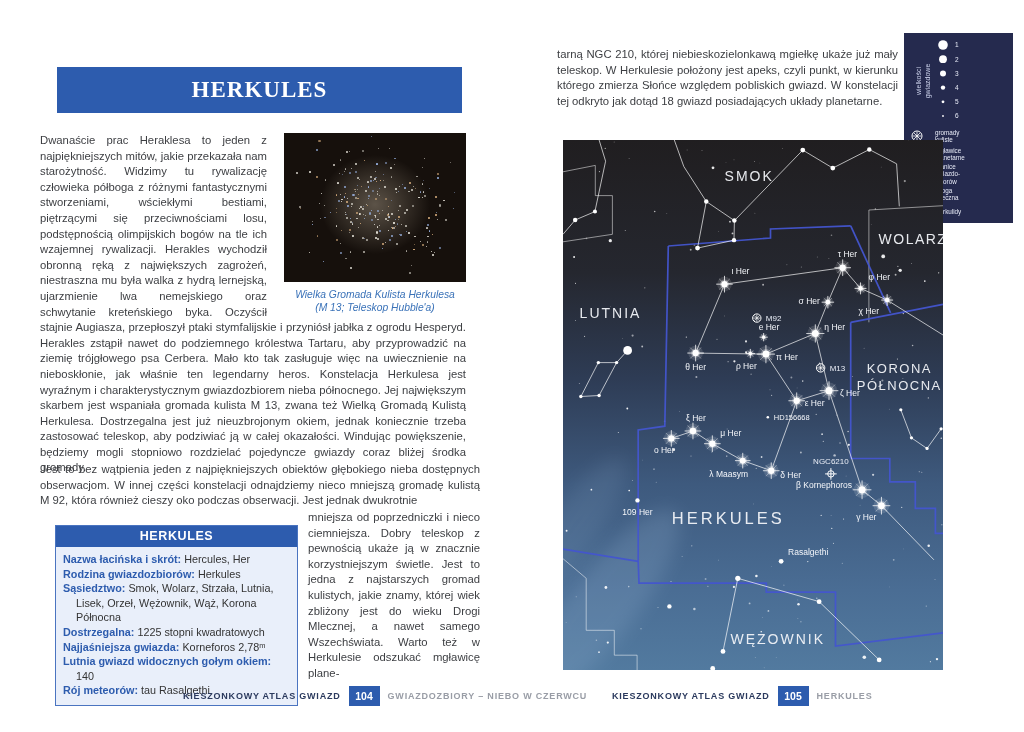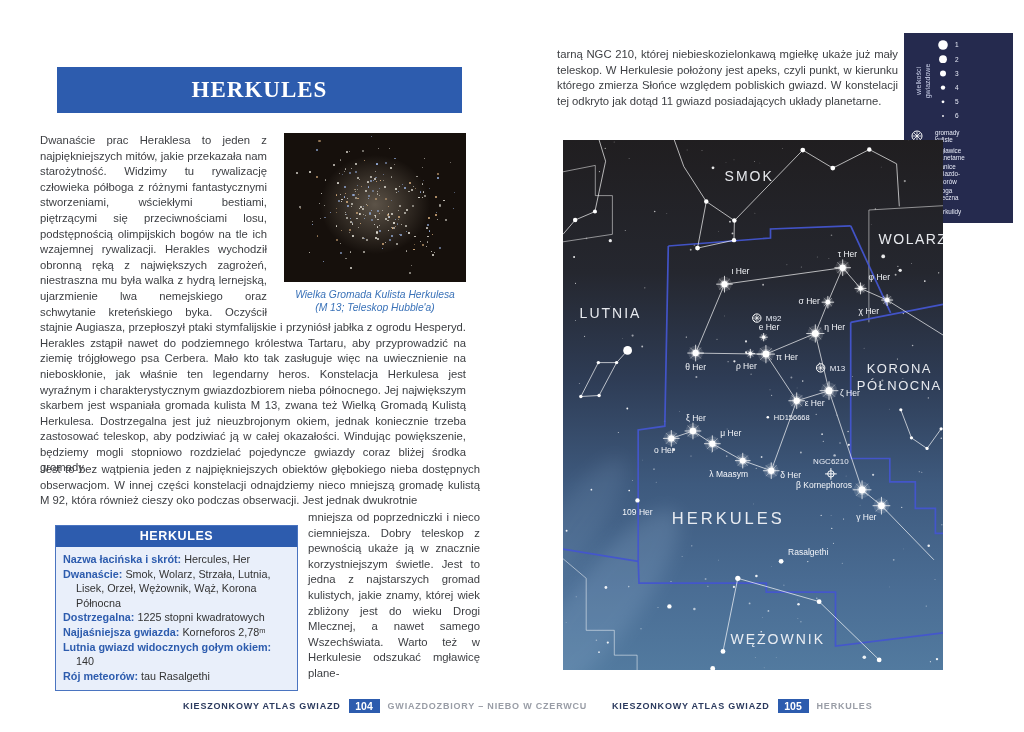--- a/index.html
+++ b/index.html
@@ -22,22 +22,22 @@
   .row2{position:absolute;left:40px;top:510px;width:440px;display:flex;align-items:flex-start;}
   .infobox{width:241px;margin-left:15px;margin-top:15px;border:1.5px solid #4a74c0;background:#e9effa;flex:none;}
   .ib-title{background:#2d5cae;color:#fff;font-weight:bold;font-size:12.5px;letter-spacing:.6px;
             text-align:center;padding:3px 0 4px;}
   .ib-rows{padding:5px 7px 7px;}
   .ib-row{font-size:10.8px;line-height:14.6px;color:#333;padding-left:13px;text-indent:-13px;}
   .ib-row b{color:#2d5cae;}
   .para2b{flex:1;margin-left:10px;}
   .footer{position:absolute;display:flex;align-items:center;font-weight:bold;}
   .footer .book{font-size:9px;letter-spacing:.8px;color:#2b3a5e;}
-  .footer .pagebox{width:31px;height:14px;background:#2d5cae;color:#fff;font-size:10.5px;
-                   display:flex;align-items:center;justify-content:center;margin:13px 8px;}
+  .footer .pagebox{width:31px;height:20px;background:#2d5cae;color:#fff;font-size:10.5px;
+                   display:flex;align-items:center;justify-content:center;margin:0 8px;}
   .footer .section{font-size:9px;letter-spacing:.8px;color:#999da6;}
   .footer-left{left:183px;top:686px;}
   .footer-right{left:612px;top:686px;}
   
   .intro{position:absolute;left:557px;top:47px;width:341px;}
   .legend{position:absolute;left:904px;top:33px;width:109px;height:190px;}
   .mapbox{position:absolute;left:563px;top:140px;width:380px;height:530px;}
   svg text{font-family:"Liberation Sans",sans-serif;}
 </style>
 </head>
@@ -301,37 +301,38 @@
     <span>Dwanaście prac Heraklesa to jeden z najpiękniejszych mitów, jakie przekazała nam starożytność. Widzimy tu rywalizację człowieka półboga z różnymi fantastycznymi stworzeniami, wściekłymi bestiami, piętrzącymi się przeciwnościami losu, podstępnością olimpijskich bogów na tle ich wzajemnej rywalizacji. Herakles wychodził obronną ręką z największych zagrożeń, niestraszna mu była walka z hydrą lernejską, ujarzmienie lwa nemejskiego oraz schwytanie kreteńskiego byka. Oczyścił stajnie Augiasza, przepłoszył ptaki stymfalijskie i przyniósł jabłka z ogrodu Hesperyd. Herakles zstąpił nawet do podziemnego królestwa Tartaru, aby przyprowadzić na ziemię trójgłowego psa Cerbera. Mało kto tak zasługuje więc na uwiecznienie na nieboskłonie, jak właśnie ten legendarny heros. Konstelacja Herkulesa jest wyraźnym i charakterystycznym gwiazdozbiorem nieba północnego. Jej największym skarbem jest wspaniała gromada kulista M 13, zwana też Wielką Gromadą Kulistą Herkulesa. Dostrzegalna jest już nieuzbrojonym okiem, jednak koniecznie trzeba zastosować teleskop, aby podziwiać ją w całej okazałości. Windując powiększenie, będziemy mogli stopniowo rozdzielać pojedyncze gwiazdy coraz bliżej środka gromady.</span>
   </div>
 
   <div class="para2a body-text">Jest to bez wątpienia jeden z najpiękniejszych obiektów głębokiego nieba dostępnych obserwacjom. W innej części konstelacji odnajdziemy nieco mniejszą gromadę kulistą M 92, która również cieszy oko podczas obserwacji. Jest jednak dwukrotnie</div>
 
   <div class="row2">
     <div class="infobox">
       <div class="ib-title">HERKULES</div>
       <div class="ib-rows" id="ib-rows">
           <div class="ib-row"><b>Nazwa łacińska i skrót: </b><span>Hercules, Her</span></div>
-          <div class="ib-row"><b>Dwanaście: </b><span>Smok, Wolarz, Strzała, Lutnia, Lisek, Orzeł, Wężownik, Wąż, Korona Północna</span></div>
+          <div class="ib-row"><b>Rodzina gwiazdozbiorów: </b><span>Herkules</span></div>
+          <div class="ib-row"><b>Sąsiedztwo: </b><span>Smok, Wolarz, Strzała, Lutnia, Lisek, Orzeł, Wężownik, Wąż, Korona Północna</span></div>
           <div class="ib-row"><b>Dostrzegalna: </b><span>1225 stopni kwadratowych</span></div>
           <div class="ib-row"><b>Najjaśniejsza gwiazda: </b><span>Korneforos 2,78ᵐ</span></div>
           <div class="ib-row"><b>Lutnia gwiazd widocznych gołym okiem: </b><span>140</span></div>
           <div class="ib-row"><b>Rój meteorów: </b><span>tau Rasalgethi</span></div>
         </div>
     </div>
     <div class="para2b body-text">mniejsza od poprzedniczki i nieco ciemniejsza. Dobry teleskop z pewnością ukaże ją w znacznie korzystniejszym świetle. Jest to jedna z najstarszych gromad kulistych, jakie znamy, której wiek zbliżony jest do wieku Drogi Mlecznej, a nawet samego Wszechświata. Warto też w Herkulesie odszukać mgławicę plane-</div>
   </div>
 
   <div class="footer footer-left">
     <span class="book">KIESZONKOWY ATLAS GWIAZD</span>
     <span class="pagebox">104</span>
     <span class="section">GWIAZDOZBIORY – NIEBO W CZERWCU</span>
   </div>
 
-  <div class="intro body-text">tarną NGC 210, której niebieskozielonkawą mgiełkę ukaże już mały teleskop. W Herkulesie położony jest apeks, czyli punkt, w kierunku którego zmierza Słońce względem pobliskich gwiazd. W konstelacji tej odkryto jak dotąd 11 gwiazd posiadających układy planetarne.</div>
+  <div class="intro body-text">tarną NGC 210, której niebieskozielonkawą mgiełkę ukaże już mały teleskop. W Herkulesie położony jest apeks, czyli punkt, w kierunku którego zmierza Słońce względem pobliskich gwiazd. W konstelacji tej odkryto jak dotąd 18 gwiazd posiadających układy planetarne.</div>
 
   <div class="legend" id="legend"><svg width="109" height="190" viewBox="0 0 109 190">
         <rect x="0" y="0" width="109" height="190" fill="#252a4e"></rect>
         <text x="0" y="0" fill="#cdd3ec" font-size="7px" text-anchor="middle" transform="translate(17,48) rotate(-90)"><tspan x="0" dy="0">wielkości</tspan><tspan x="0" dy="8.5">gwiazdowe</tspan></text>
         <circle cx="39" cy="12" r="4.8" fill="#fff"></circle>
         <text x="51" y="14.4" fill="#e8ebf7" font-size="6.5px">1</text>
         <circle cx="39" cy="26.2" r="3.9" fill="#fff"></circle>
         <text x="51" y="28.599999999999998" fill="#e8ebf7" font-size="6.5px">2</text>
         <circle cx="39" cy="40.4" r="3" fill="#fff"></circle>
         <text x="51" y="42.8" fill="#e8ebf7" font-size="6.5px">3</text>

